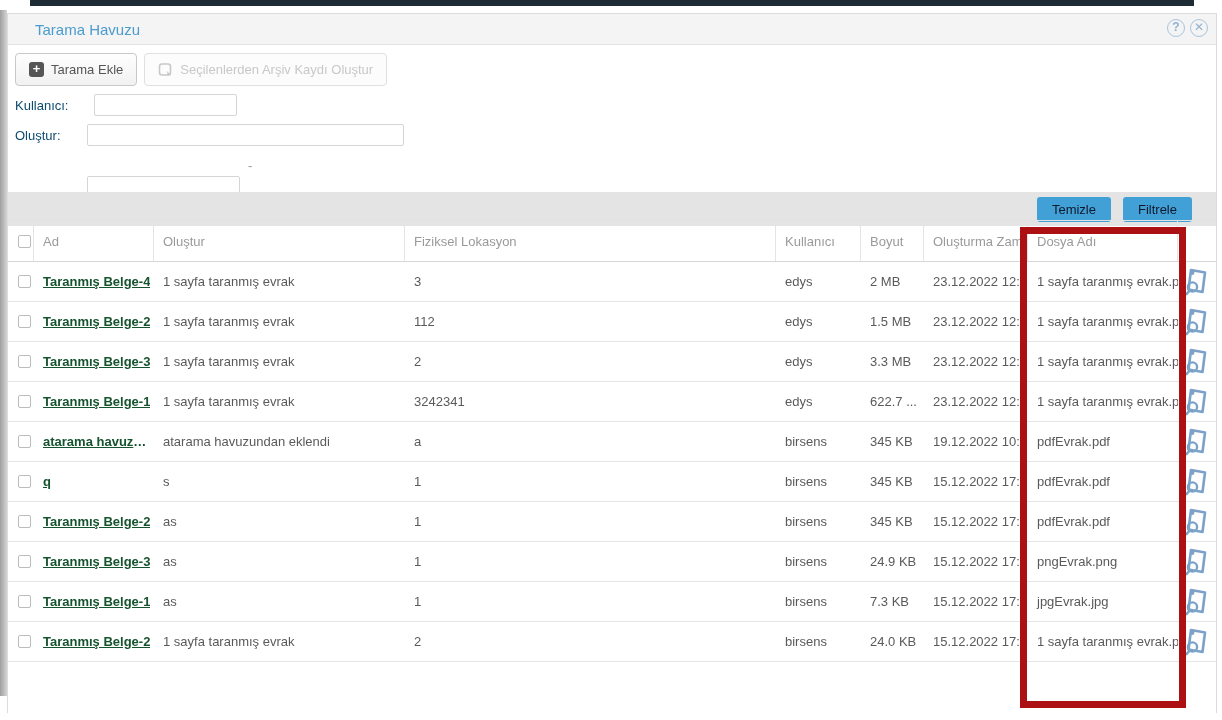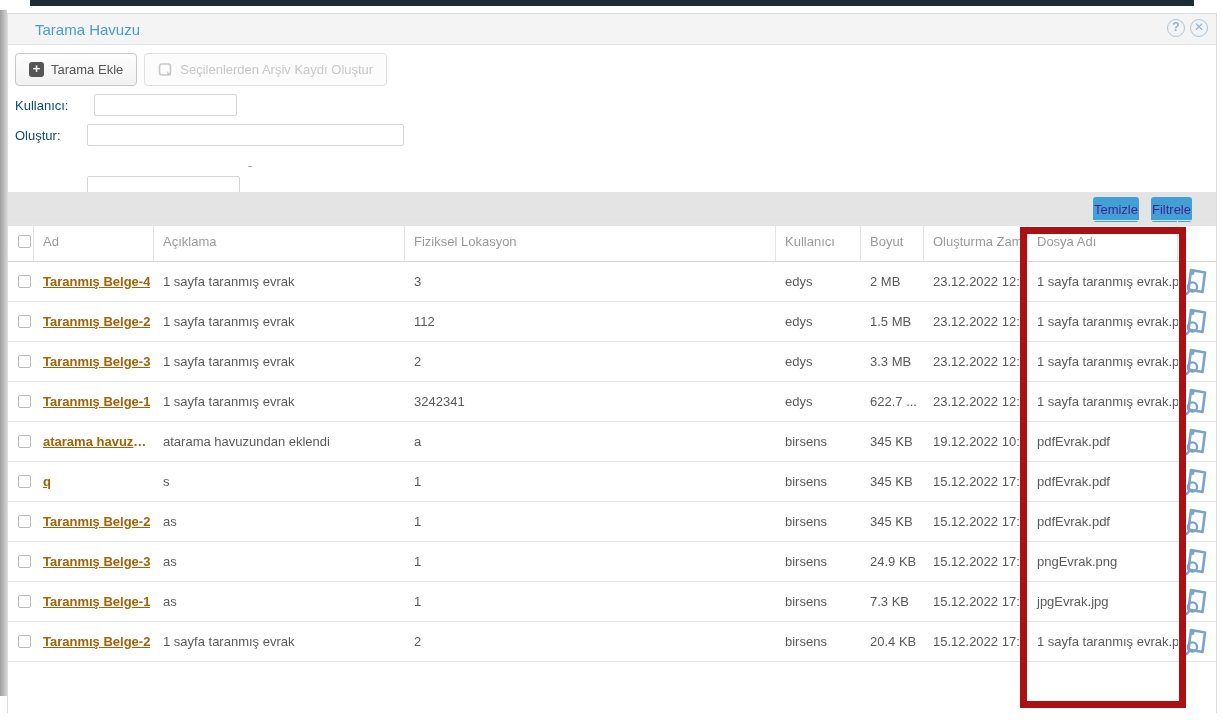--- a/index.html
+++ b/index.html
@@ -35,34 +35,34 @@
   
   .form-label { color:#0c4a6e; font-size:13px; }
   .inp { border:1px solid #d5d5d5; border-radius:2px; background:#fff; height:22px;
     font-size:12px; padding:0 5px; color:#555; }
   .select-wrap { position:relative; }
   .dash { color:#9a9a9a; font-size:13px; }
 
   
   .band { left:0; top:178px; width:1208px; height:34px; background:#e4e4e4;
     display:flex; align-items:center; justify-content:flex-end; gap:12px; padding-right:24px; }
-  .blue-btn { height:25px; padding:0 1px; background:#41a1d6; color:#4c1d95; border:none;
+  .blue-btn { height:25px; padding:0 15px; background:#41a1d6; color:#0f172a; border:none;
     border-radius:3px; font-size:13px; cursor:pointer; font-family:inherit; }
 
   
   .table { left:0; top:206px; width:1208px; }
   .grid-row { display:grid; grid-template-columns:26px 120px 251px 371px 85px 63px 104px 150px 38px; }
   .thead { height:42px; border-top:1px solid #e2e2e2; border-bottom:1px solid #d8d8d8; }
   .th { display:flex; align-items:center; color:#9a9a9a; font-size:13px; padding-left:9px;
     border-right:1px solid #e4e4e4; overflow:hidden; white-space:nowrap; }
   .th:last-child, .th.noborder { border-right:none; }
   .trow { height:40px; border-bottom:1px solid #e6e6e6; }
   .cell { display:flex; align-items:center; font-size:13px; color:#5a5a5a; padding-left:9px;
     overflow:hidden; white-space:nowrap; }
-  .doclink { font-weight:bold; color:#a16207; text-decoration:underline; cursor:pointer;
+  .doclink { font-weight:bold; color:#14532d; text-decoration:underline; cursor:pointer;
     overflow:hidden; text-overflow:ellipsis; white-space:nowrap; }
   input[type=checkbox] { width:13px; height:13px; accent-color:#fff; border:1px solid #bbb;
     appearance:none; background:#fff; border-radius:2px; cursor:pointer; }
   .c-check { justify-content:center; padding-left:7px; }
   .c-icon { justify-content:center; padding-left:0; }
   .preview-btn { width:26px; height:28px; cursor:pointer; }
 
   
   .red-box { left:1012px; top:213px; width:166px; height:481px;
     border:7px solid #ac1013; pointer-events:none; }
@@ -121,21 +121,21 @@
     <button class="blue-btn">Temizle</button>
     <button class="blue-btn">Filtrele</button>
   </div>
 
   <div class="abs table">
     <div class="grid-row thead">
       <div class="th c-check">
           <input type="checkbox" style="">
         </div>
       <div class="th">Ad</div>
-      <div class="th">Açıklama</div>
+      <div class="th">Oluştur</div>
       <div class="th">Fiziksel Lokasyon</div>
       <div class="th">Kullanıcı</div>
       <div class="th">Boyut</div>
       <div class="th">Oluşturma Zamanı</div>
       <div class="th">Dosya Adı</div>
       <div class="th noborder"></div>
     </div>
     <div id="tbody">
   <div class="grid-row trow">
     <div class="cell c-check">
@@ -347,21 +347,21 @@
   <div class="grid-row trow">
     <div class="cell c-check">
             <input type="checkbox" style="">
           </div>
     <div class="cell">
             <a class="doclink">Taranmış Belge-2</a>
           </div>
     <div class="cell">1 sayfa taranmış evrak</div>
     <div class="cell">2</div>
     <div class="cell">birsens</div>
-    <div class="cell">20.4 KB</div>
+    <div class="cell">24.0 KB</div>
     <div class="cell">15.12.2022 17:0...</div>
     <div class="cell">1 sayfa taranmış evrak.pdf</div>
     <div class="cell c-icon">
       <svg class="preview-btn" viewBox="0 0 26 28">
         <path d="M7 2 L21 4.5 L18.5 24 L4.5 21.5 Z" fill="#fff" stroke="#7ba3c9" stroke-width="2.6" stroke-linejoin="round"></path>
         <path d="M7 2 L11 3 L9.5 7 L5.8 6.2 Z" fill="#7ba3c9"></path>
         <circle cx="8.5" cy="19" r="4.6" fill="none" stroke="#7ba3c9" stroke-width="2.4"></circle>
         <line x1="5.2" y1="23" x2="2.6" y2="26" stroke="#7ba3c9" stroke-width="2.6" stroke-linecap="round"></line>
       </svg>
     </div>

